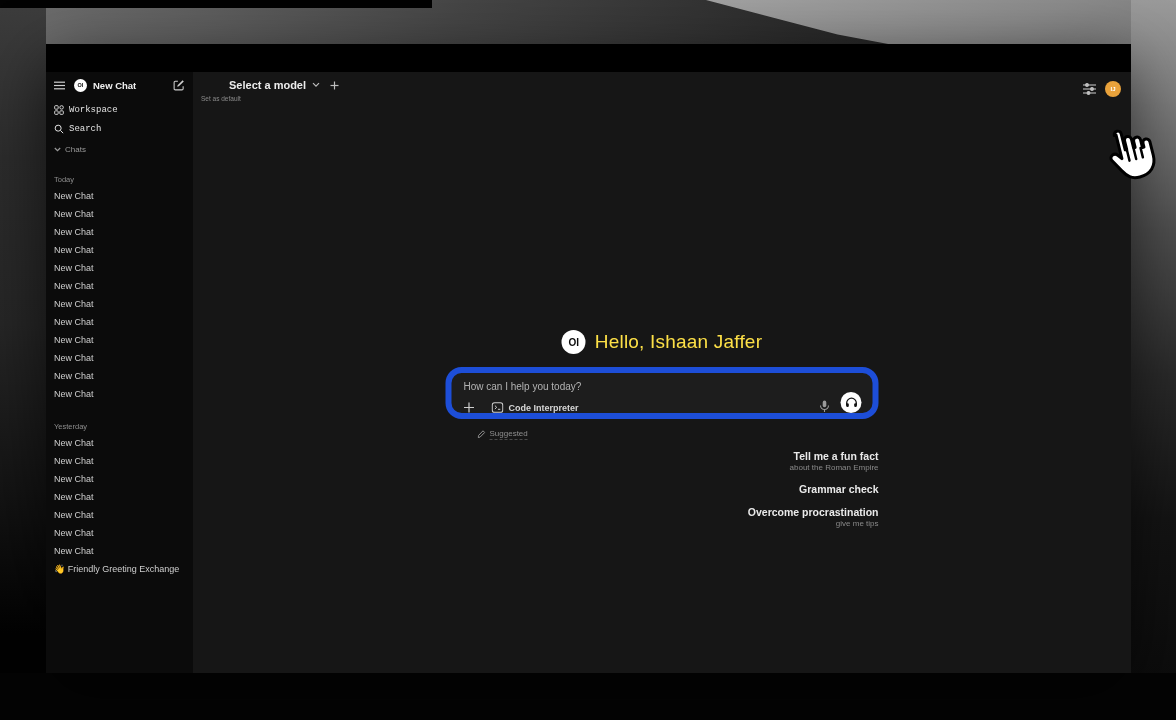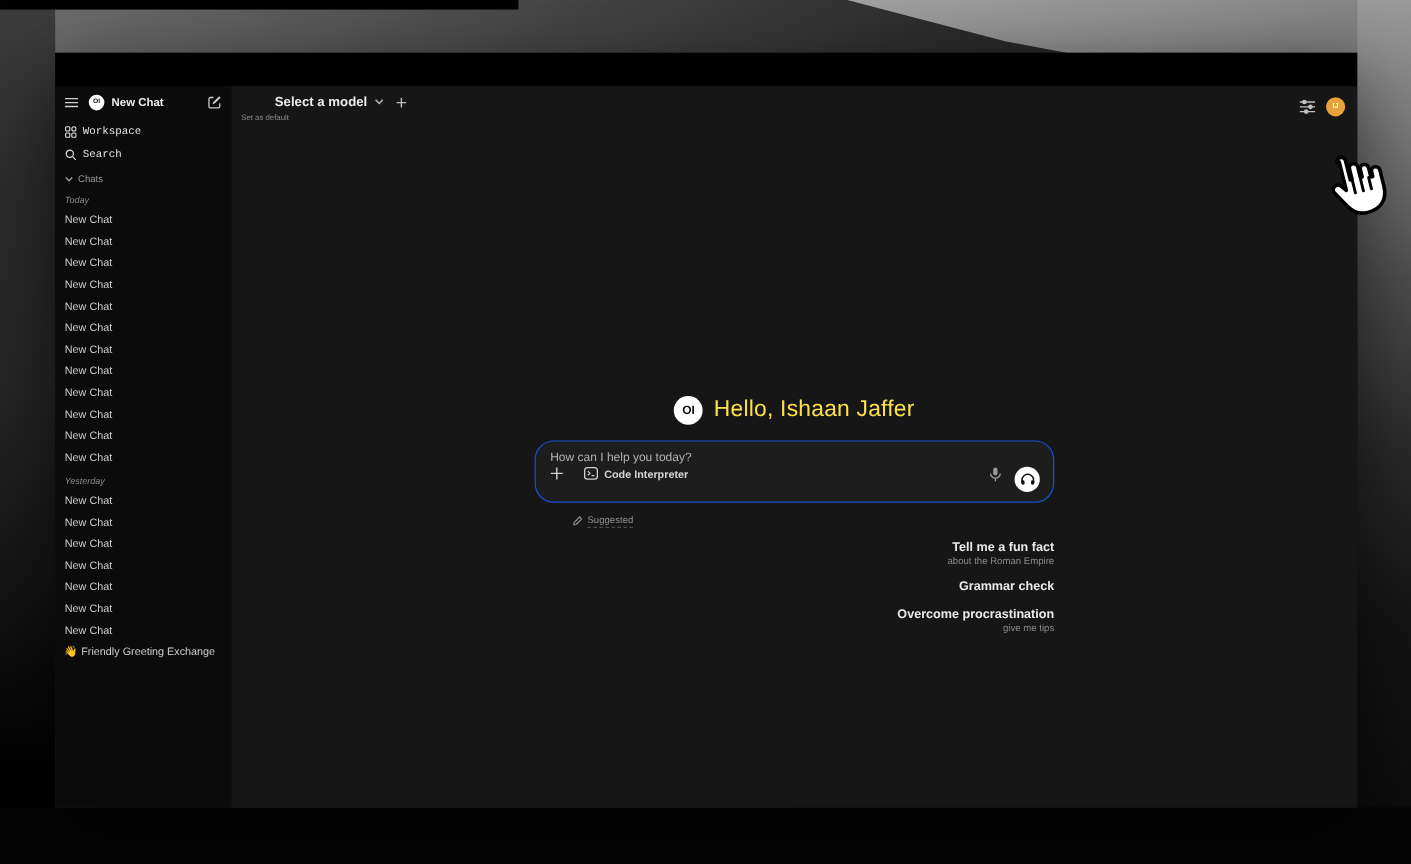--- a/index.html
+++ b/index.html
@@ -26,44 +26,44 @@
   .titlebar { height:28px; background:#000; flex:0 0 auto; }
   .content { flex:1; display:flex; min-height:0; }
   
   .sidebar { width:147px; background:#0b0b0b; padding:4px 8px 8px 8px; overflow:hidden; flex:0 0 auto; }
   .side-header { display:flex; align-items:center; height:18px; margin-bottom:2px; }
   .side-header .logo-sm { width:13px; height:13px; border-radius:50%; background:#fff; color:#0a0a0a;
     font-size:5.5px; font-weight:700; display:flex; align-items:center; justify-content:center; margin-left:9px; }
   .side-title { flex:1; margin-left:6px; font-size:9.5px; font-weight:700; color:#f0f0f0; }
   .nav-item { display:flex; align-items:flex-end; gap:5px; height:19px; font-size:9px; color:#e2e2e2; cursor:pointer;font-family:Liberation Mono, monospace; }
   .chats-row { display:flex; align-items:center; gap:4px; height:14px; margin-top:8px; color:#9a9a9a; font-size:8px;text-align:center; }
-  .group-label { font-size:7.5px; color:#8d8d8d; height:14px; line-height:14px; margin-top:4px;font-style:italic; }
+  .group-label { font-size:7.5px; color:#8d8d8d; height:14px; line-height:14px; margin-top:17px; }
   .chat-item { height:18px; line-height:18px; font-size:9px; color:#cecece; white-space:nowrap;
     overflow:hidden; text-overflow:ellipsis; cursor:pointer; border-radius:4px; }
   .icon { display:inline-flex; align-items:center; justify-content:center; flex:0 0 auto; }
   .icon svg { display:block; }
   
   .main { flex:1; position:relative; background:#161616; overflow:hidden; }
   .main-header { position:absolute; top:0; left:0; right:0; display:flex;
     justify-content:space-between; align-items:flex-start; padding:7px 10px 0 8px; }
   .model-row { display:flex; align-items:center; gap:6px; }
   .model-label { font-size:11px; font-weight:700; color:#ececec; cursor:pointer;padding-left:28px; }
   .set-default { font-size:6.5px; color:#8a8a8a; margin-top:4px; }
   .header-right { display:flex; align-items:center; gap:9px; margin-top:2px; }
   .avatar { width:16px; height:16px; border-radius:50%; background:#e9a23b; color:#fff;
     font-size:6px; font-weight:700; display:flex; align-items:center; justify-content:center; cursor:pointer; }
   .center-col { position:absolute; left:50%; transform:translateX(-50%); top:258px; width:433px; }
   .greeting { display:flex; align-items:center; justify-content:center; gap:9px; height:24px; }
   .logo-lg { width:24px; height:24px; border-radius:50%; background:#fff; color:#0a0a0a;
     font-size:10px; font-weight:700; display:flex; align-items:center; justify-content:center; }
   .greeting-text { font-size:19px; font-weight:500; color:#fde047; letter-spacing:.2px; }
-  .composer { margin-top:13px; background:#1d1d1d; border:1px solid #1d4ed8; border-radius:16px; height:52px;
+  .composer { margin-top:13px; background:#1d1d1d; border:6px solid #1d4ed8; border-radius:16px; height:52px;
     padding:8px 11px 8px 12px; display:flex; flex-direction:column; justify-content:space-between; }
   .composer-placeholder { font-size:10px; color:#b3b3b3; }
-  .composer-row { display:flex; align-items:flex-start; }
+  .composer-row { display:flex; align-items:flex-end; }
   .ci-pill { display:flex; align-items:center; gap:5px; margin-left:17px; cursor:pointer; }
   .ci-label { font-size:9px; font-weight:600; color:#d6d6d6; }
   .composer-spacer { flex:1; }
   .call-btn { width:21px; height:21px; border-radius:50%; background:#fff; display:flex;
     align-items:center; justify-content:center; margin-left:11px; cursor:pointer; }
   .suggested { margin-top:9px; padding-left:32px;text-align:right; }
   .sug-label-row { display:flex; align-items:center; gap:4px; color:#8f8f8f; height:12px; }
   .sug-label { font-size:8px; border-bottom:1px dashed #4a4a4a; padding-bottom:1px; }
   .sug-item { margin-top:10px; cursor:pointer; }
   .sug-title { font-size:10.5px; font-weight:600; color:#eaeaea; line-height:13px; }

